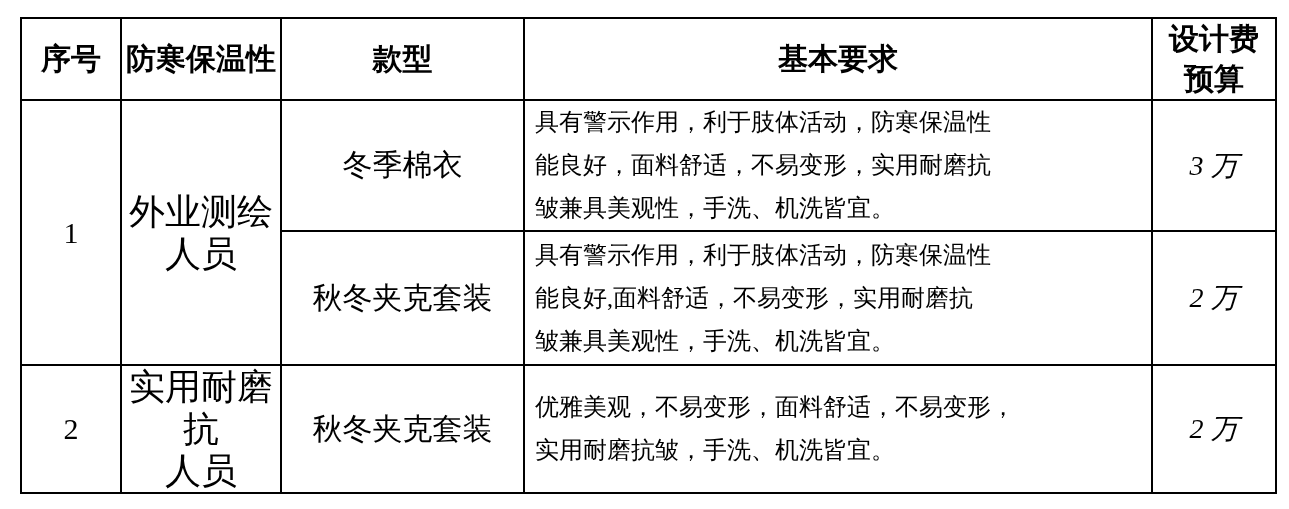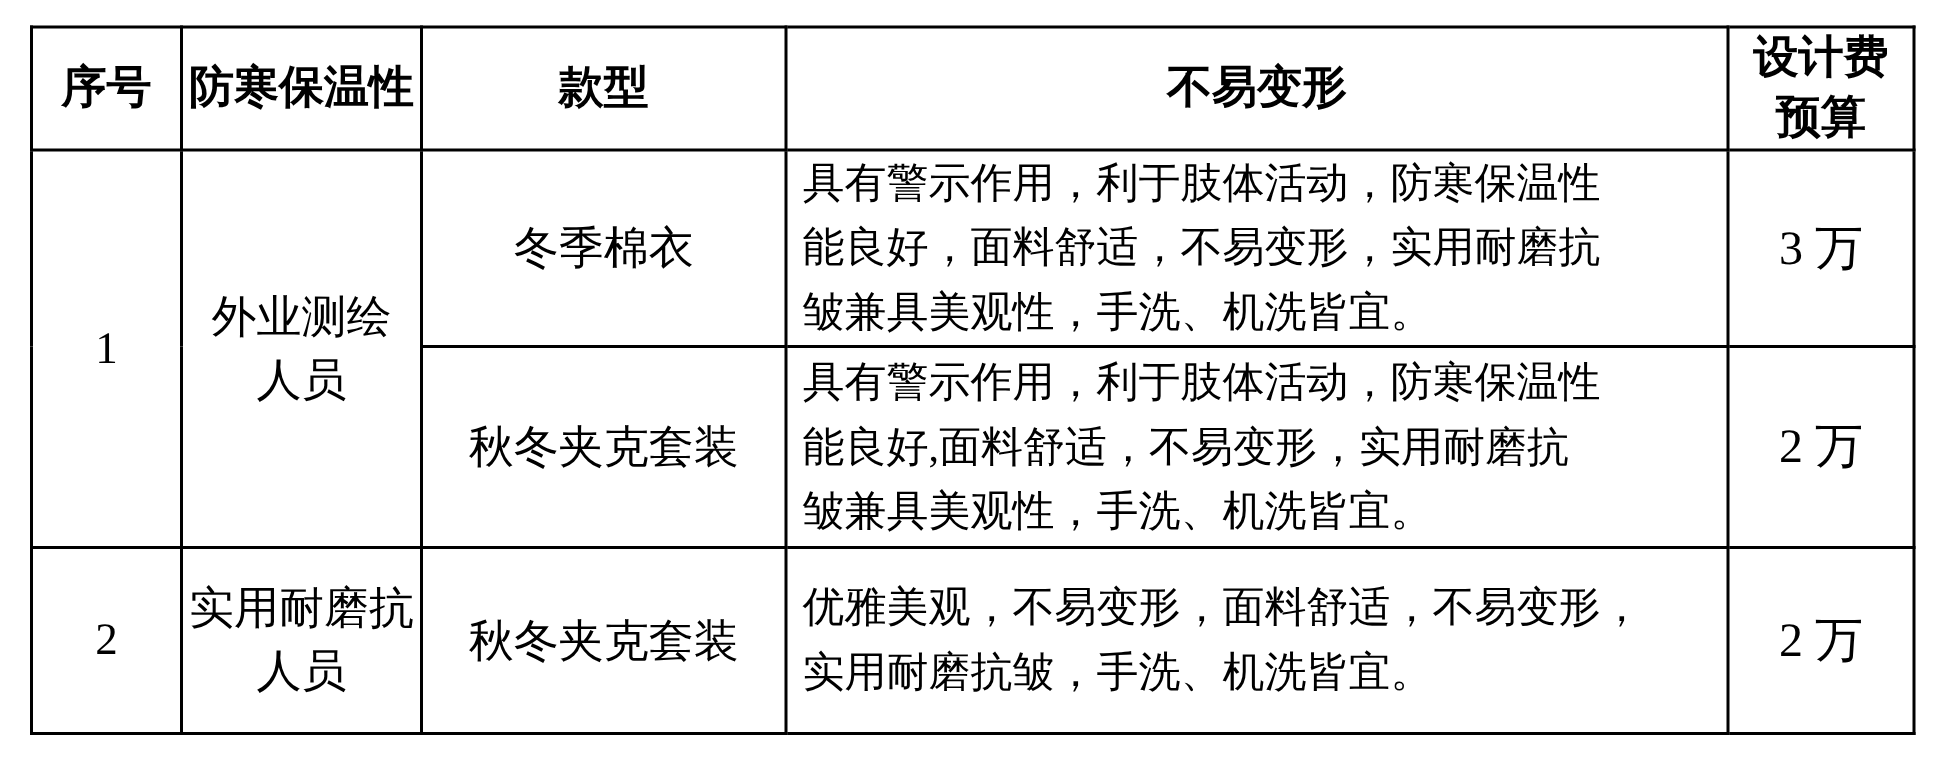--- a/index.html
+++ b/index.html
@@ -36,56 +36,57 @@
     white-space: pre-line;
   }
   tr.header-row   { height: 70px; }
   tr.row-1a       { height: 128px; }
   tr.row-1b       { height: 134px; }
   tr.row-2        { height: 124px; }
   td.cell-serial {
     font-size: 30px;
   }
   td.cell-target {
-    font-size: 30px;
+    font-size: 36px;
     line-height: 42px;
     white-space: pre-line;
   }
   td.cell-style {
     font-size: 30px;
   }
   td.cell-req {
     text-align: left;
     white-space: pre-line;
-    font-size: 28px;
+    font-size: 24px;
     line-height: 43px;
     padding-left: 10px;
     padding-right: 6px;
   }
   td.cell-budget {
-    font-size: 32px;
+    font-size: 28px;
+    font-style: italic;
   }
 </style>
 </head>
 <body>
 
 <table class="doc-table">
   <colgroup>
     <col style="width:100px">
     <col style="width:160px">
     <col style="width:243px">
     <col style="width:628px">
     <col style="width:124px">
   </colgroup>
   <tbody>
     <tr class="header-row">
       <th>序号</th>
       <th>防寒保温性</th>
       <th>款型</th>
-      <th>不易变形</th>
+      <th>基本要求</th>
       <th>设计费
 预算</th>
     </tr>
     <tr class="row-1a">
       <td class="cell-serial" rowspan="2">1</td>
       <td class="cell-target" rowspan="2">外业测绘
 人员</td>
       <td class="cell-style">冬季棉衣</td>
       <td class="cell-req">具有警示作用，利于肢体活动，防寒保温性
 能良好，面料舒适，不易变形，实用耐磨抗

